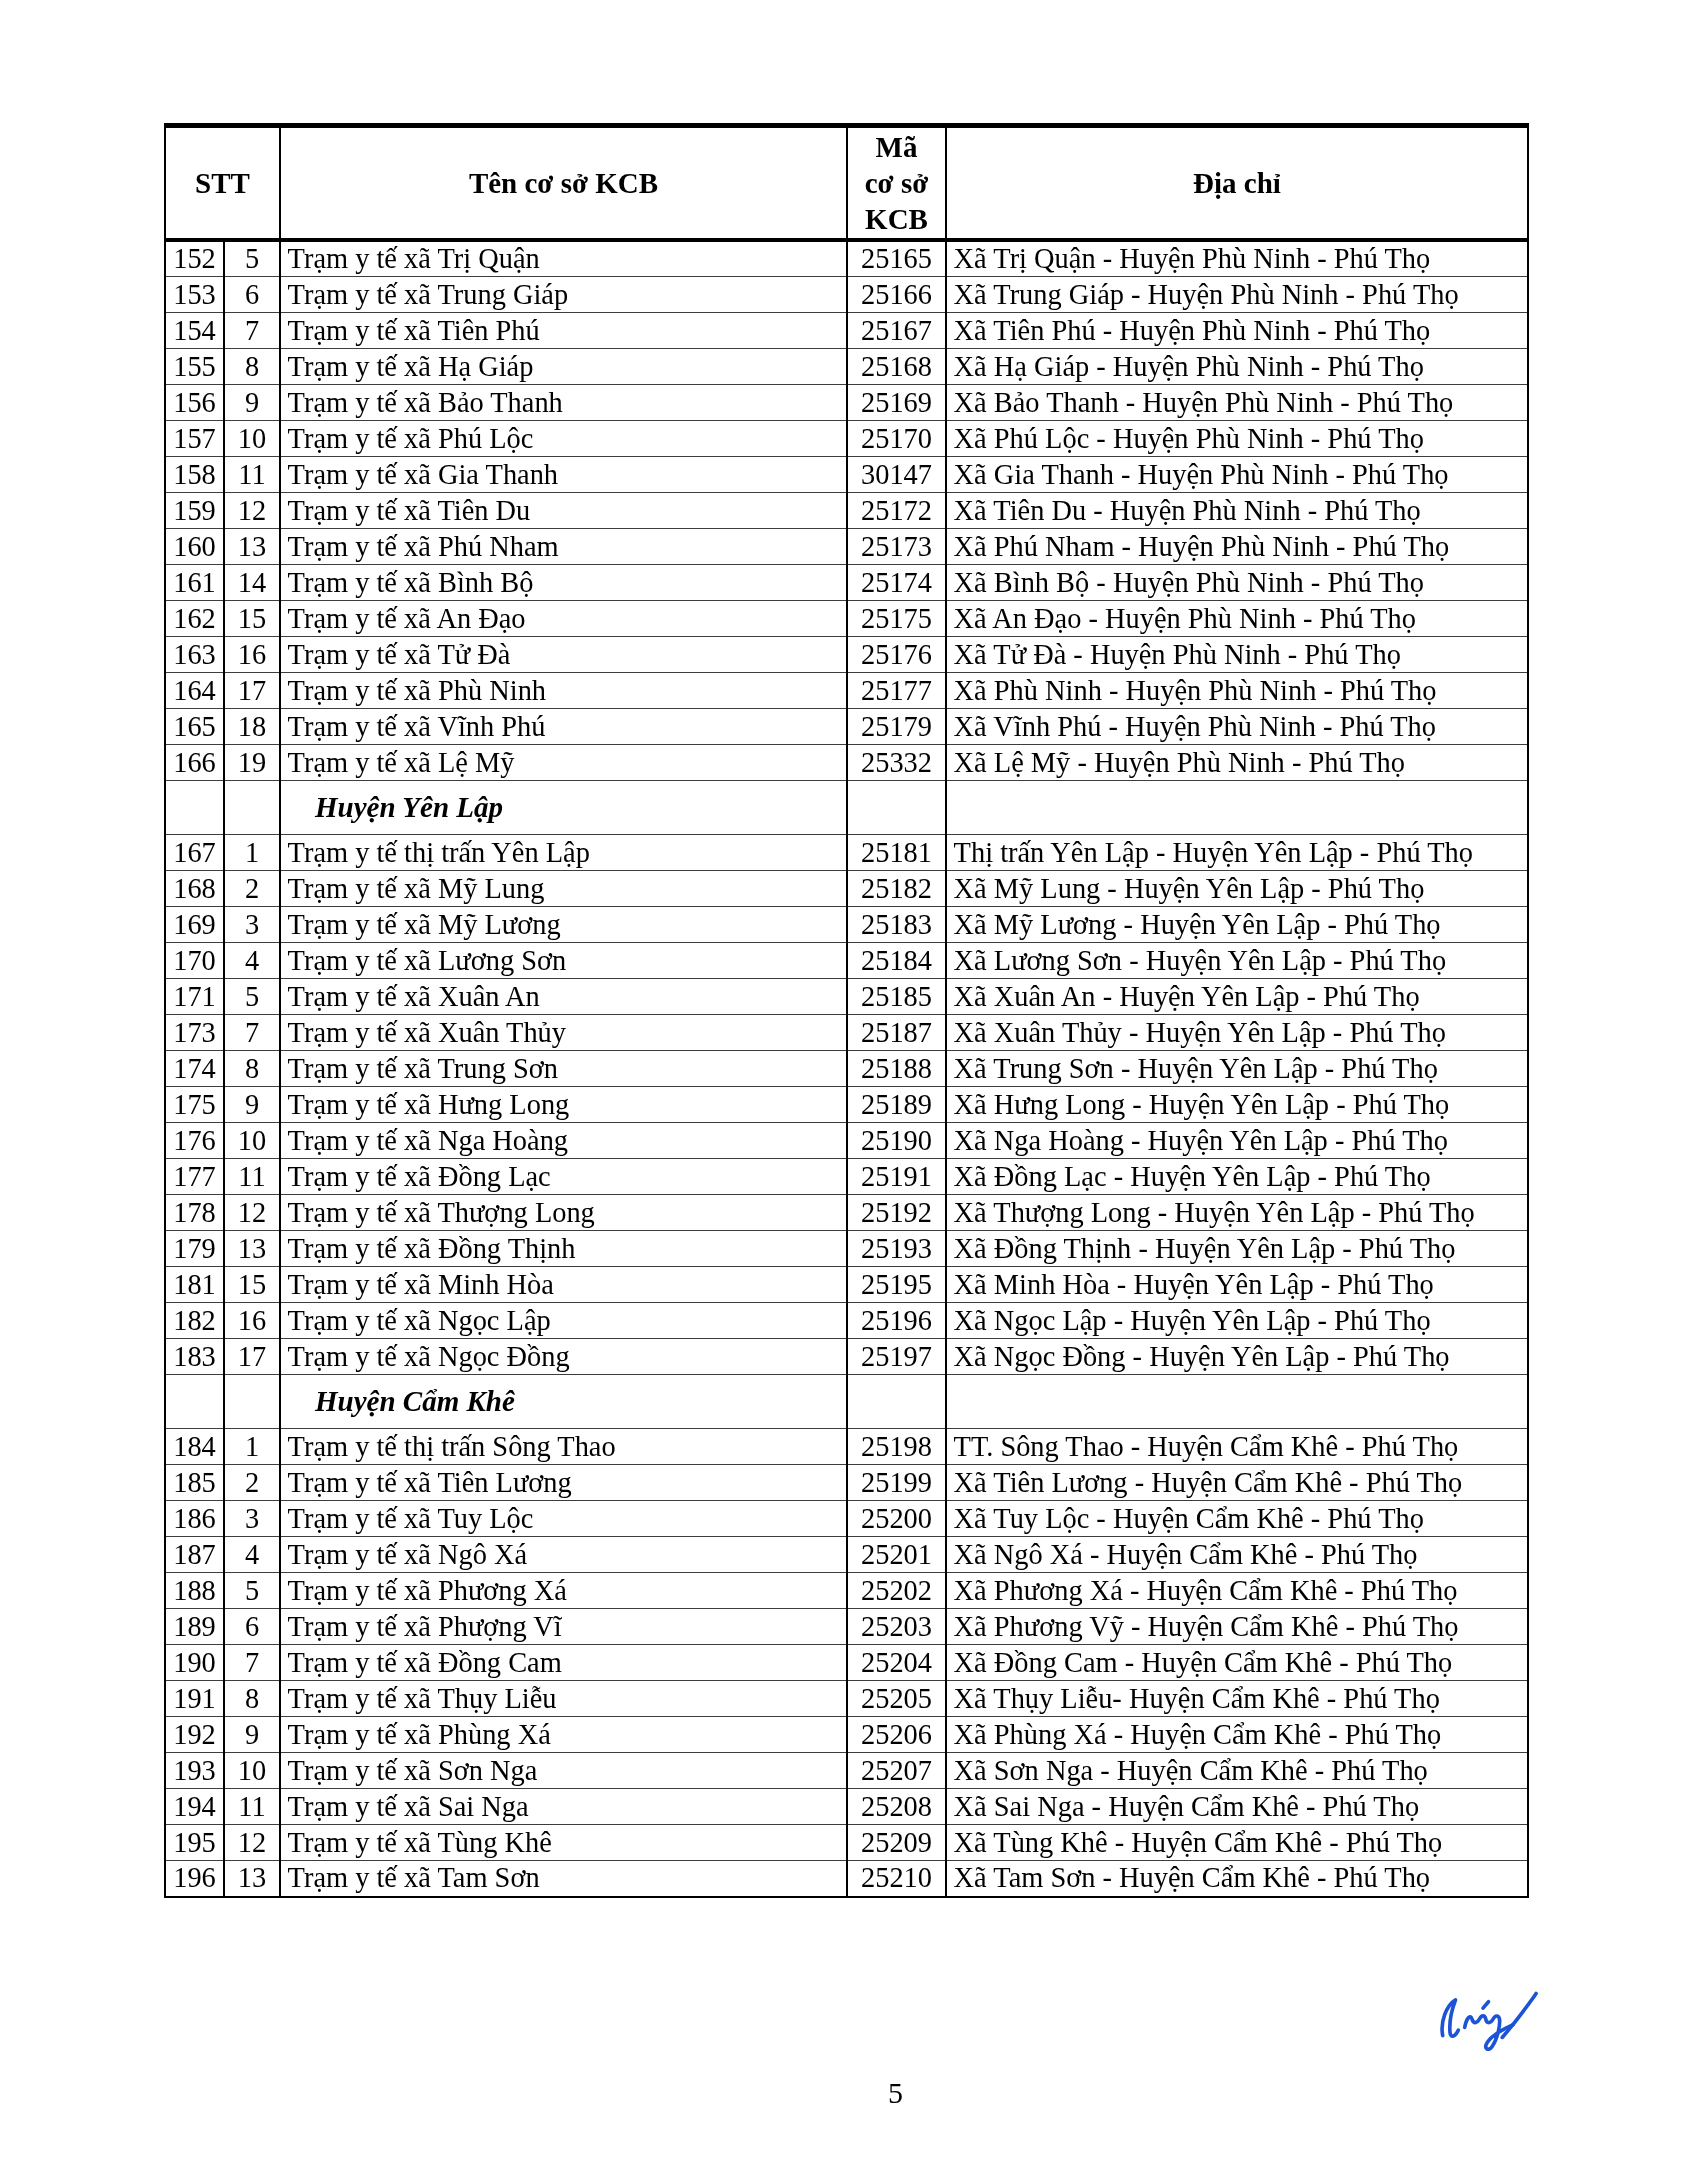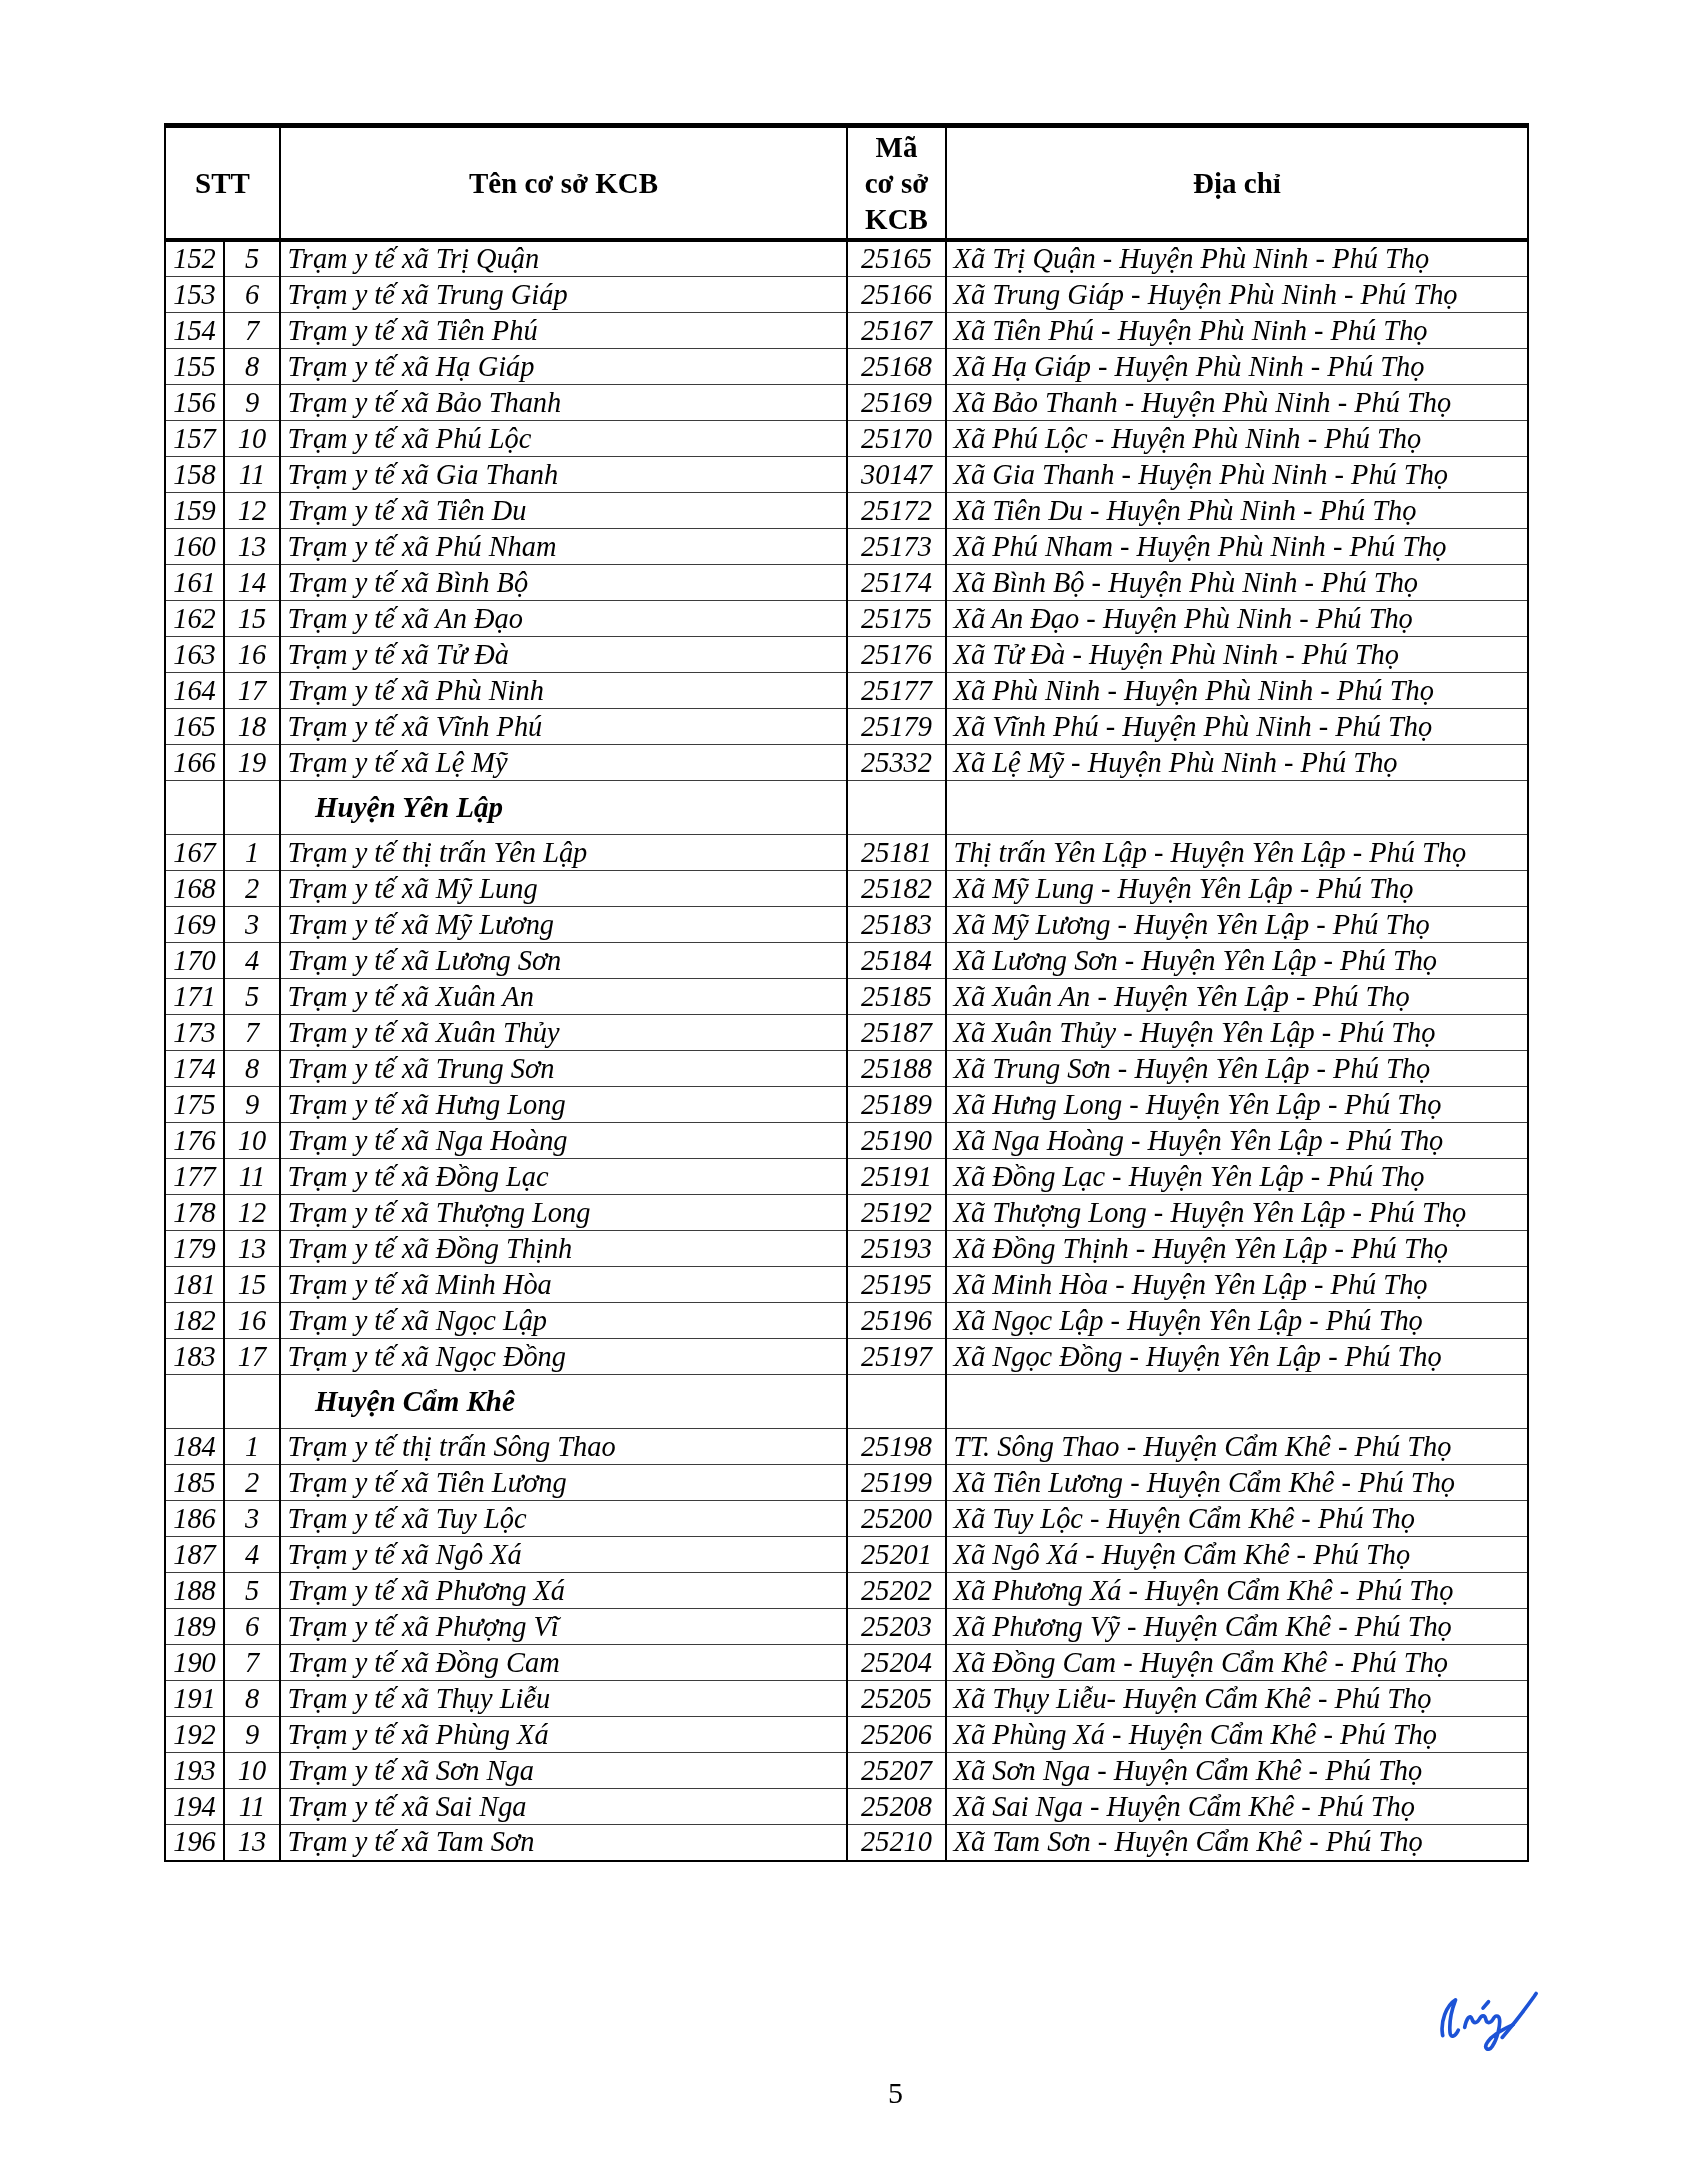--- a/index.html
+++ b/index.html
@@ -34,21 +34,21 @@
   thead tr { height:112px; }
   thead th {
     border-bottom:4px solid #000;
     font-weight:bold;
     font-size:29px;
     text-align:center;
     white-space:normal;
     margin-top:48px;
   }
   thead th .hline { line-height:36px; }
-  tbody tr.data-row { height:36px;font-style:italic; }
+  tbody tr.data-row { height:36px; }
   tbody tr.section-row { height:54px; }
   tbody td { border-top:1.3px solid #3d3d3d; font-size:28.4px; }
   td.c-num  { text-align:center; }
   td.c-code { text-align:center; }
   td.c-name, td.c-addr { text-align:left; padding-left:6.6px; padding-right:4px; }
   td.section-label {
     font-weight:bold;
     font-style:italic;
     font-size:29px;
     padding-left:34px;
@@ -443,20 +443,27 @@
   </tr>
 
   <tr class="data-row">
     <td class="c-num">194</td>
     <td class="c-num">11</td>
     <td class="c-name">Trạm y tế xã Sai Nga</td>
     <td class="c-code">25208</td>
     <td class="c-addr">Xã Sai Nga - Huyện Cẩm Khê - Phú Thọ</td>
   </tr>
 
+  <tr class="data-row">
+    <td class="c-num">195</td>
+    <td class="c-num">12</td>
+    <td class="c-name">Trạm y tế xã Tùng Khê</td>
+    <td class="c-code">25209</td>
+    <td class="c-addr">Xã Tùng Khê - Huyện Cẩm Khê - Phú Thọ</td>
+  </tr>
 
   <tr class="data-row">
     <td class="c-num">196</td>
     <td class="c-num">13</td>
     <td class="c-name">Trạm y tế xã Tam Sơn</td>
     <td class="c-code">25210</td>
     <td class="c-addr">Xã Tam Sơn - Huyện Cẩm Khê - Phú Thọ</td>
   </tr>
 </tbody>
 </table>

